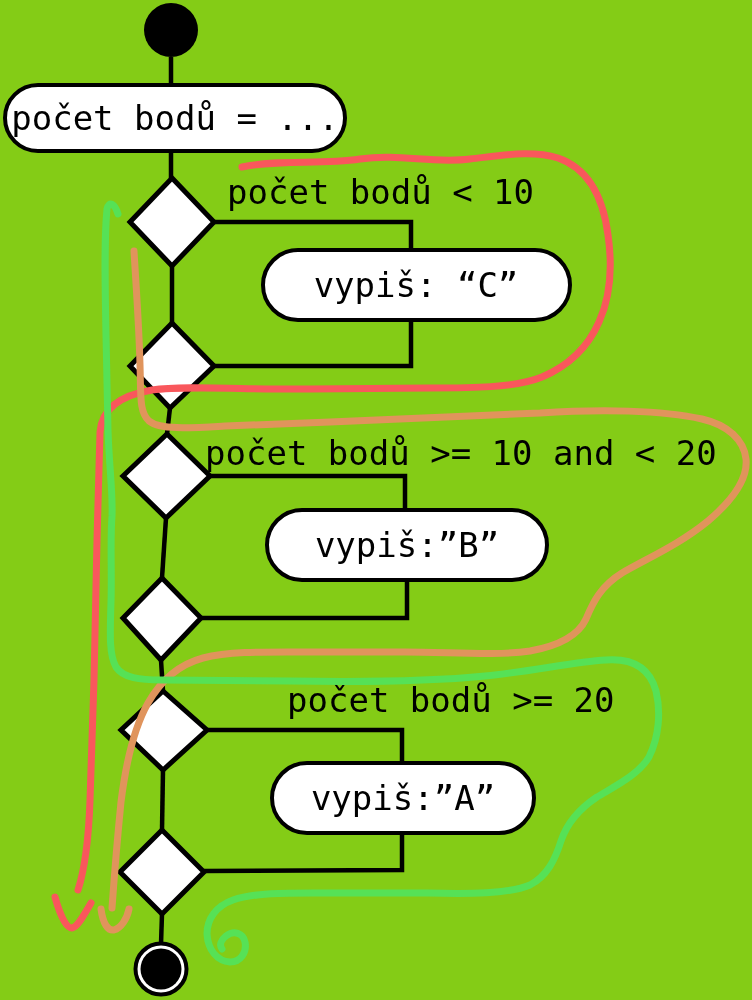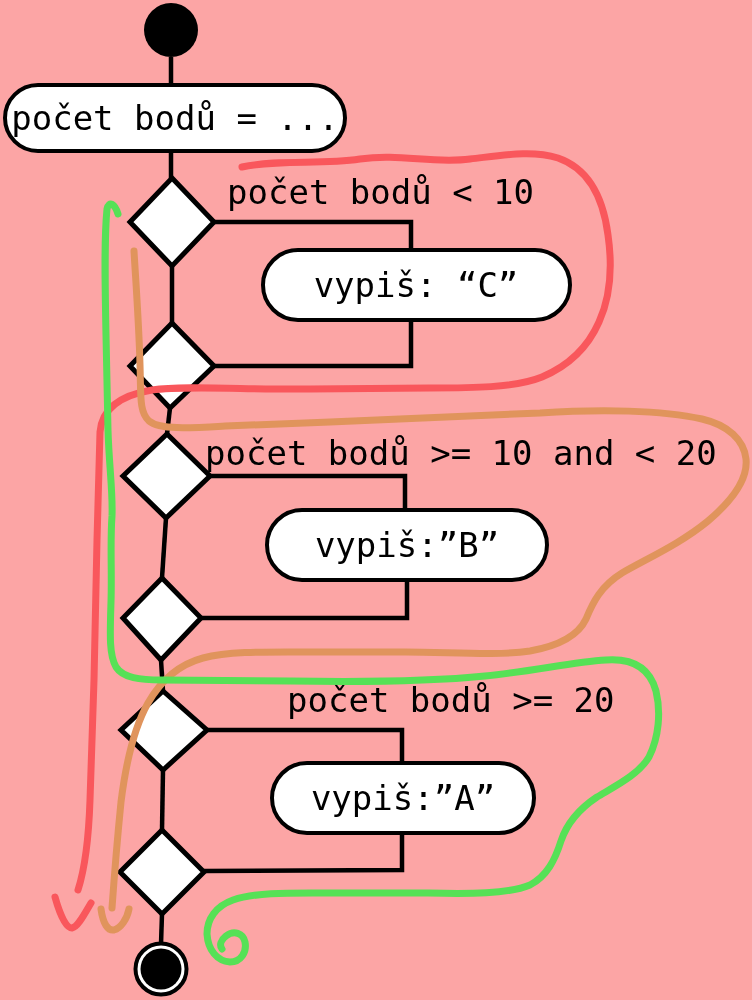--- a/index.html
+++ b/index.html
@@ -5,21 +5,21 @@
   html, body {
     margin: 0;
     padding: 0;
     background: #ffffff;
     font-family: "DejaVu Sans Mono", monospace;
   }
   .stage {
     position: relative;
     width: 752px;
     height: 1000px;
-    background: #fca5a5;
+    background: #84cc16;
     overflow: hidden;
   }
   svg { display: block; }
   .node-text {
     font-family: "DejaVu Sans Mono", monospace;
     font-size: 34px;
     stroke: none;
   }
   .flow-shape { fill: #ffffff; }
   .annotation { fill: none; stroke-width: 7; stroke-linecap: round; stroke-linejoin: round; }

